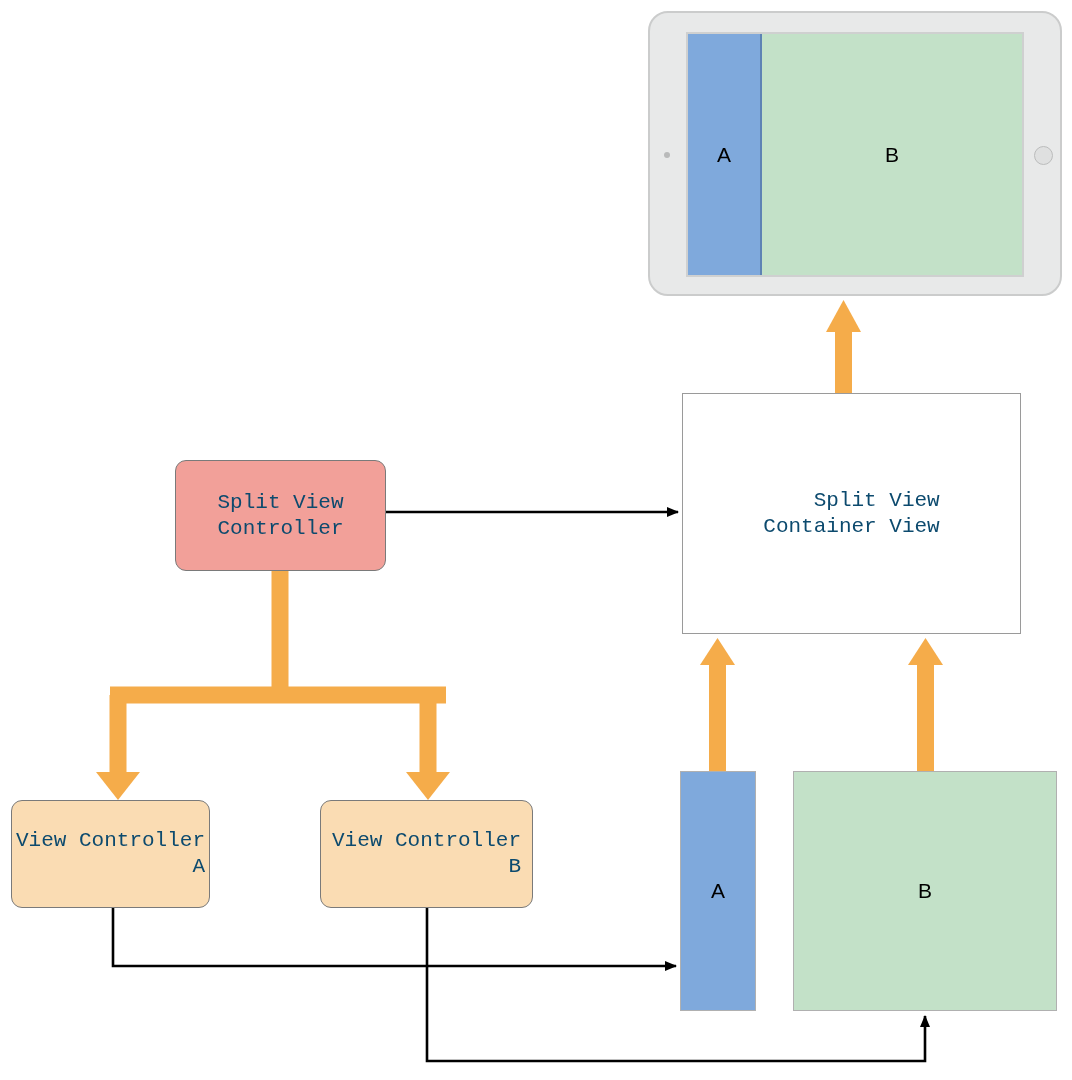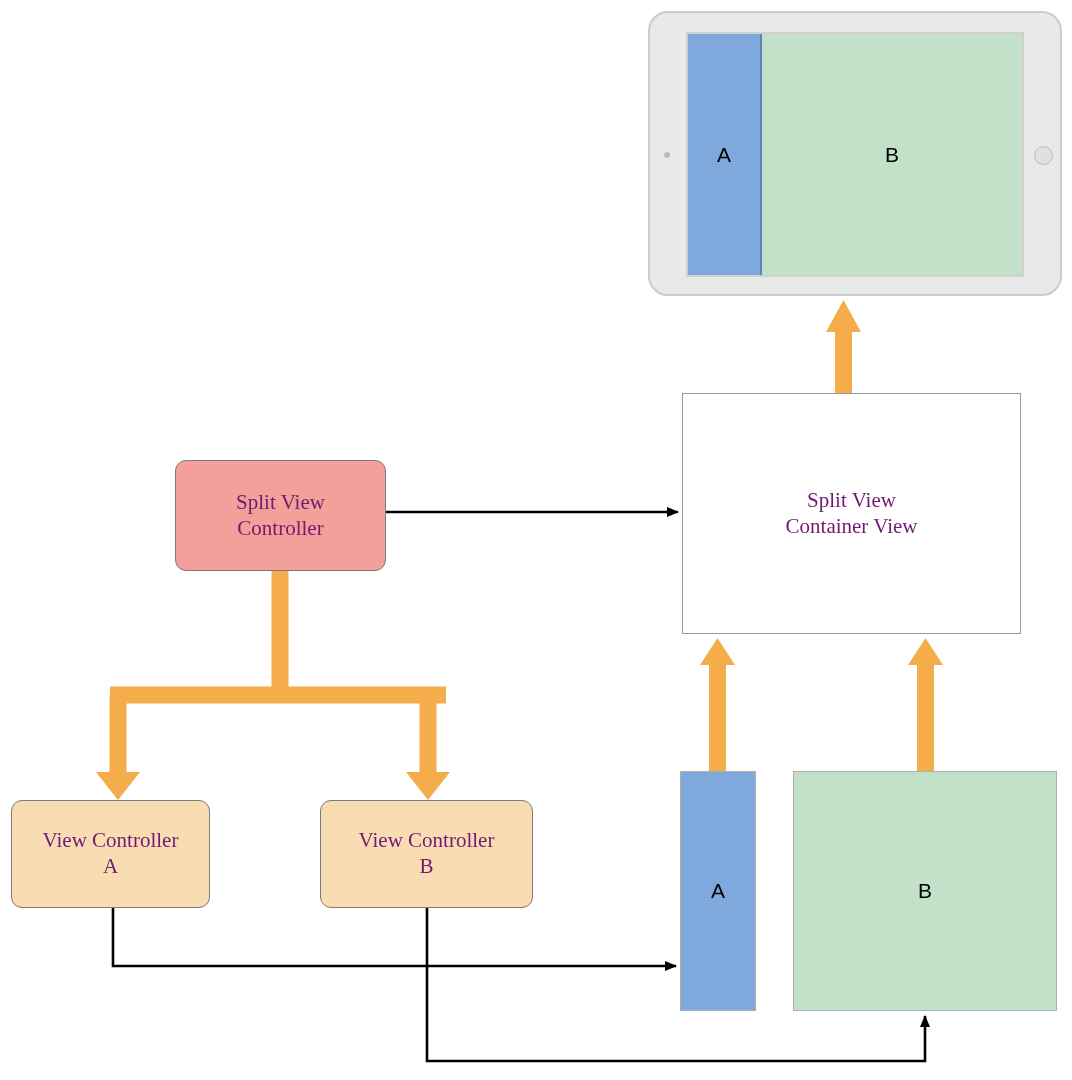--- a/index.html
+++ b/index.html
@@ -25,25 +25,25 @@
     width: 1072px;
     height: 1080px;
   }
   
   .node {
     position: absolute;
     box-sizing: border-box;
     display: flex;
     align-items: center;
     justify-content: center;
-    text-align: center;
-    color: #701a75;
+    text-align: right;
+    color: #0c4a6e;
     line-height: 1.22;
     white-space: pre-line;
-    font-family: Liberation Serif, serif;
+    font-family: Liberation Mono, monospace;
   }
   .node-rounded {
     border-radius: 11px;
     border: 1.4px solid #7a7a7a;
     font-size: 21px;
   }
   .node-plain {
     border: 1.6px solid #9a9a9a;
     font-size: 21px;
   }

